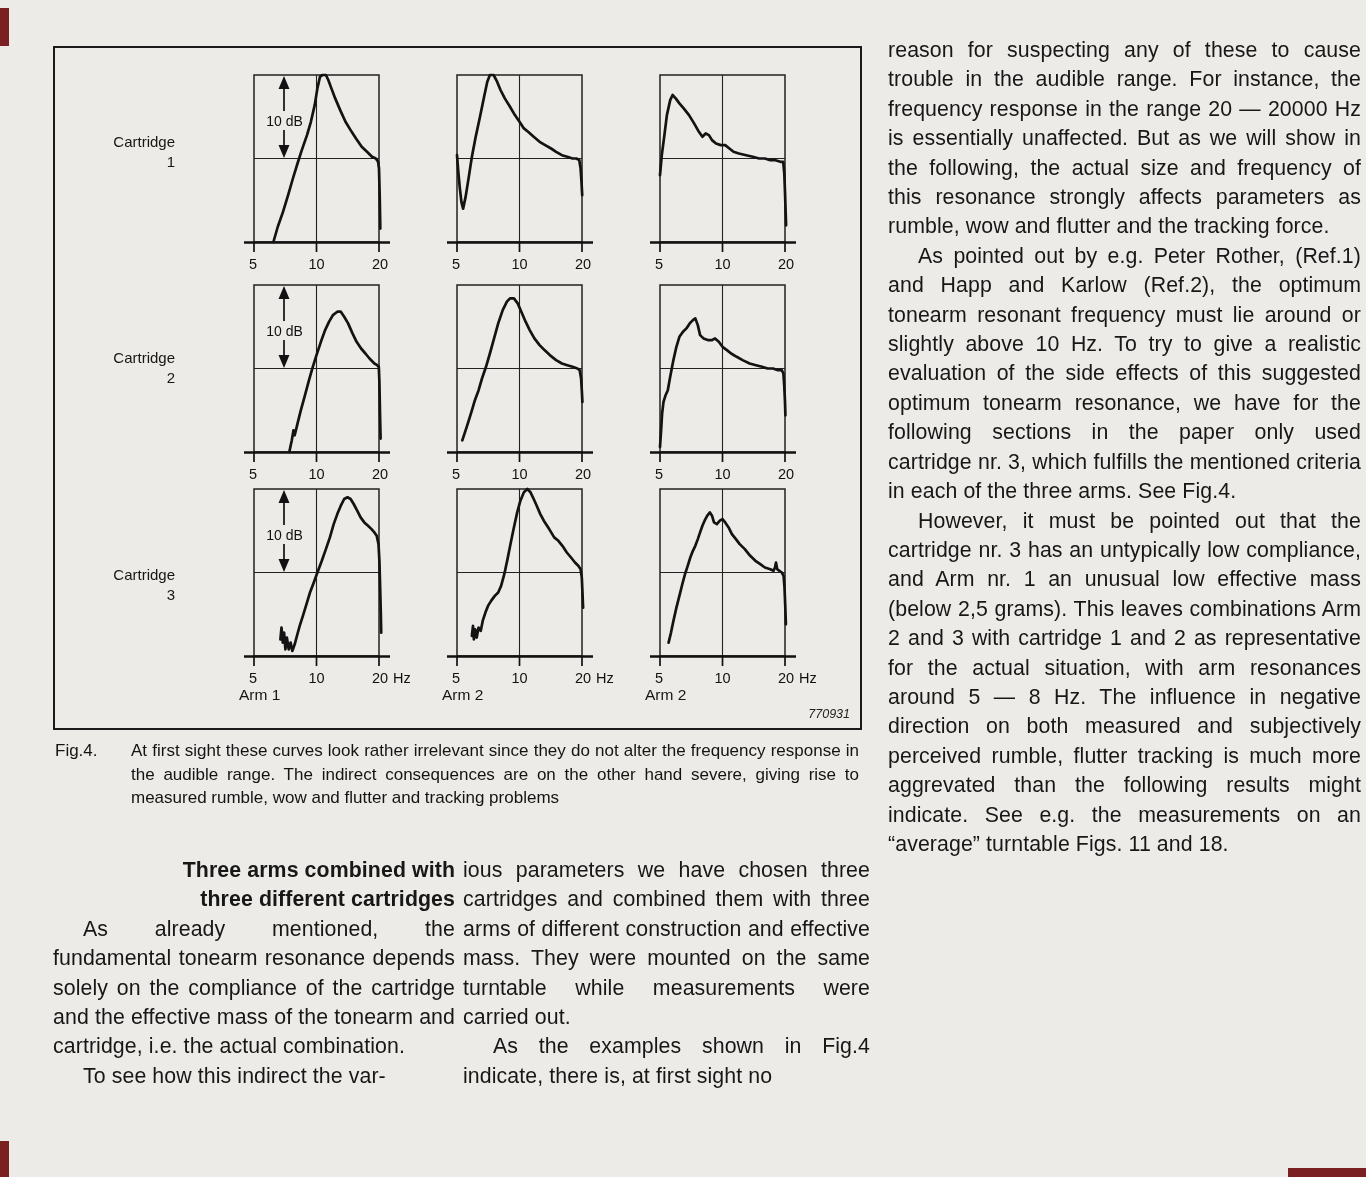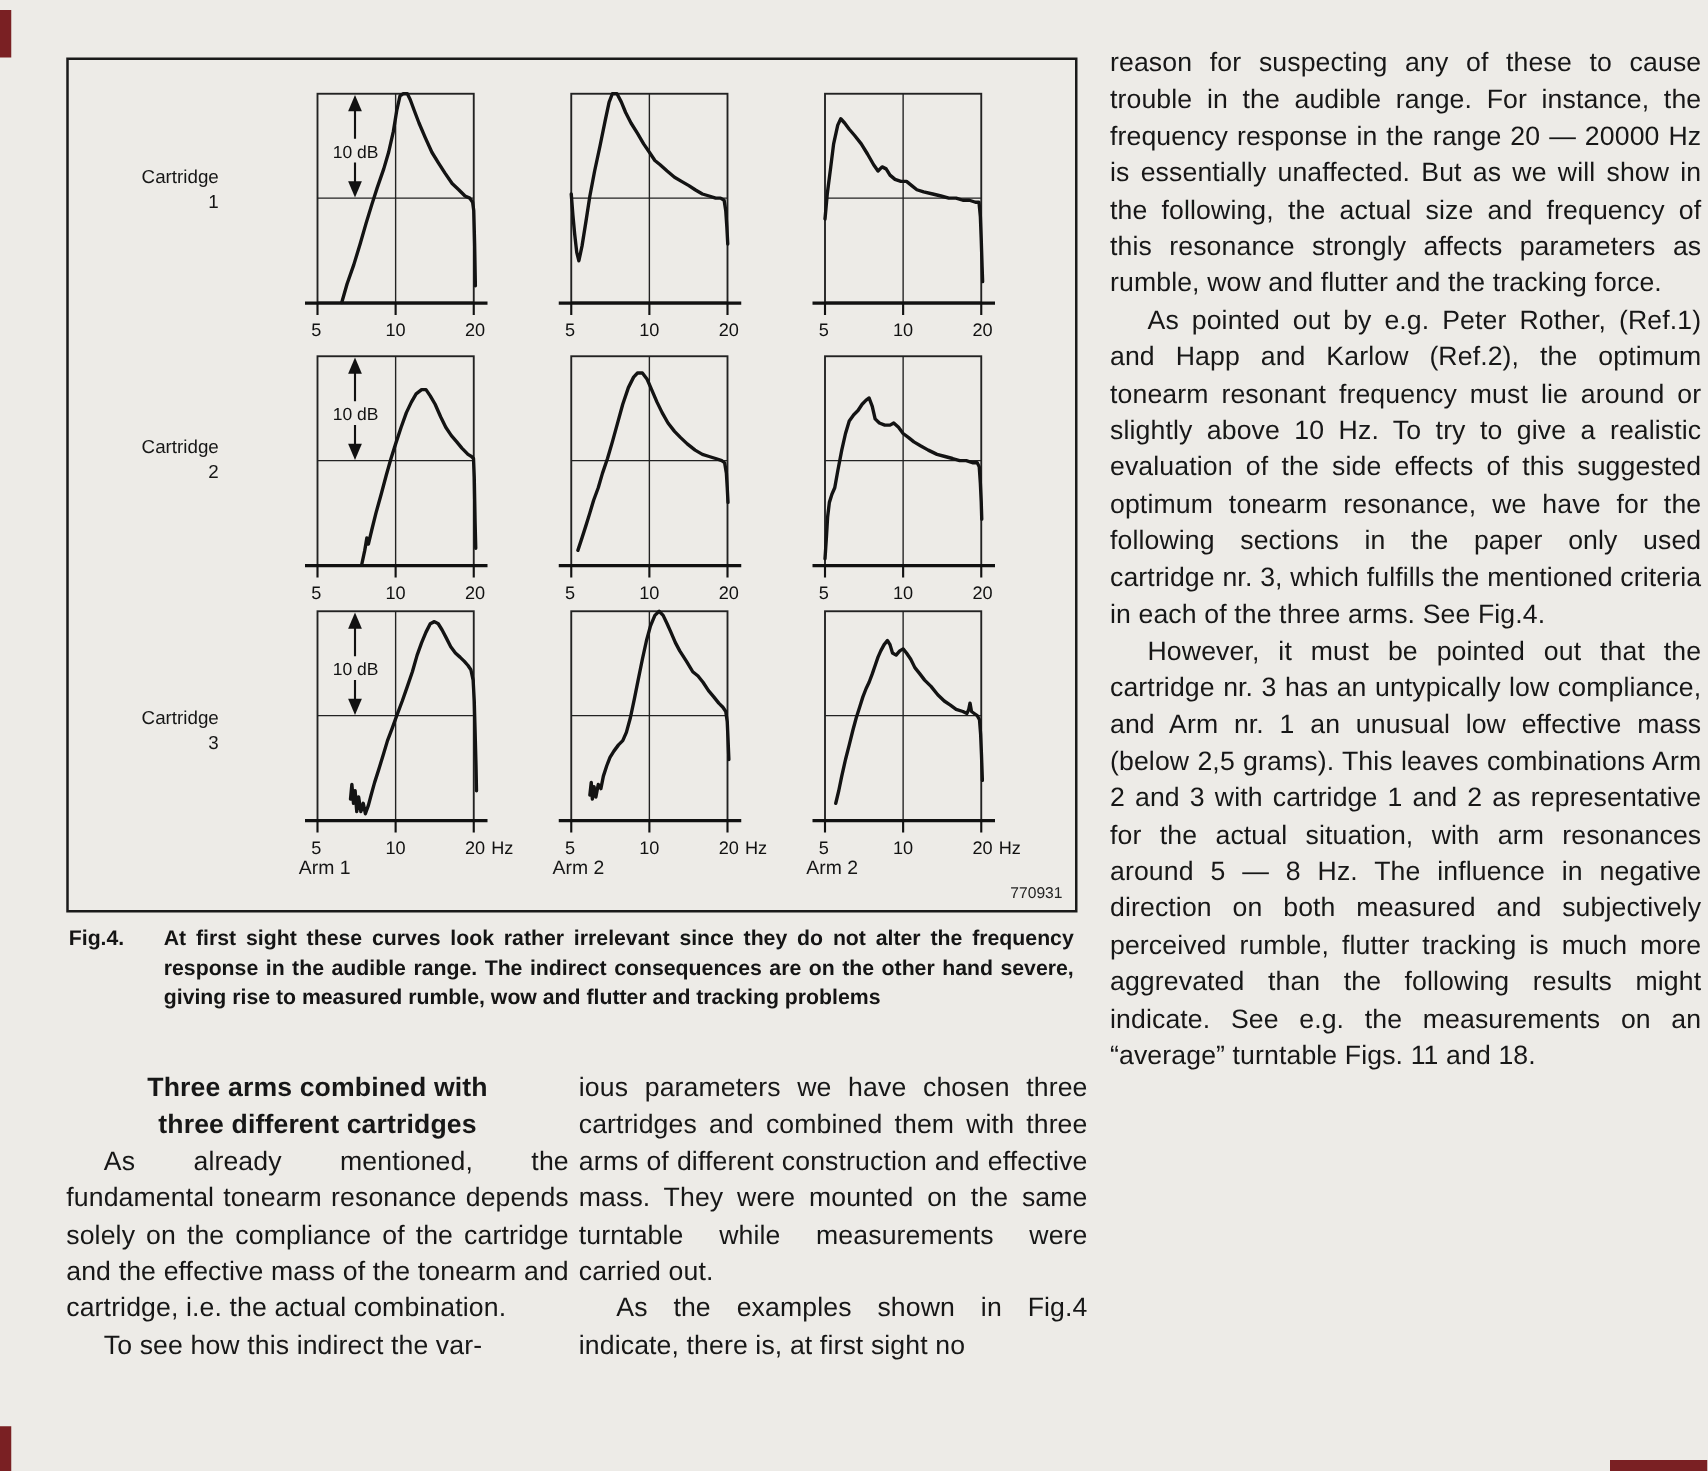--- a/index.html
+++ b/index.html
@@ -19,34 +19,34 @@
   .tlab{font-family:"Liberation Sans",sans-serif;font-size:14.5px;fill:#111;text-anchor:middle}
   .hzlab{text-anchor:start}
   .curve{fill:none;stroke:#131313;stroke-width:2.7;stroke-linejoin:round;stroke-linecap:round}
   .dbarrow line{stroke:#111;stroke-width:1.7}
   .dbarrow polygon{fill:#111}
   .dbarrow rect{fill:#edebe7}
   .dbarrow text{font-family:"Liberation Sans",sans-serif;font-size:14px;fill:#111;text-anchor:middle}
   .rowlab{position:absolute;left:0;width:120px;text-align:right;
     font-size:15px;line-height:20px;color:#161616}
   .armlab{position:absolute;width:150px;text-align:left;font-size:15.5px;color:#161616}
-  .fignum{position:absolute;right:10px;top:659px;font-size:12.5px;color:#222}
+  .fignum{position:absolute;right:10px;top:659px;font-style:italic;font-size:12.5px;color:#222}
   
   .caption{position:absolute;left:55px;top:739px;width:807px;display:flex;
-    font-weight:bold;font-size:17px;line-height:23.5px;color:#141414}
+    font-weight:normal;font-size:17px;line-height:23.5px;color:#141414}
   .caption .lab{width:76px;flex:none}
   .caption .txt{width:728px;text-align:justify}
   
   .col{position:absolute}
   .colL{left:53px;top:856px;width:402px}
   .colM{left:463px;top:856px;width:407px}
   .colR{left:888px;top:36px;width:473px}
   .col p,.col h3{margin:0;font-size:21.3px;line-height:29.4px;text-align:justify;
     letter-spacing:.1px;color:#171717}
-  .col h3{font-weight:bold;text-align:center}
+  .col h3{font-weight:bold;text-align:right}
   .indent{text-indent:30px}
   .gap{margin-top:29px}
   .biggap{margin-top:44px}
   
   .mark{position:absolute;background:#7a2023}
   .mark.m1{left:0;top:8px;width:9px;height:38px}
   .mark.m2{left:0;top:1141px;width:9px;height:36px}
   .mark.m3{left:1288px;top:1168px;width:78px;height:9px}
 </style>
 </head>

